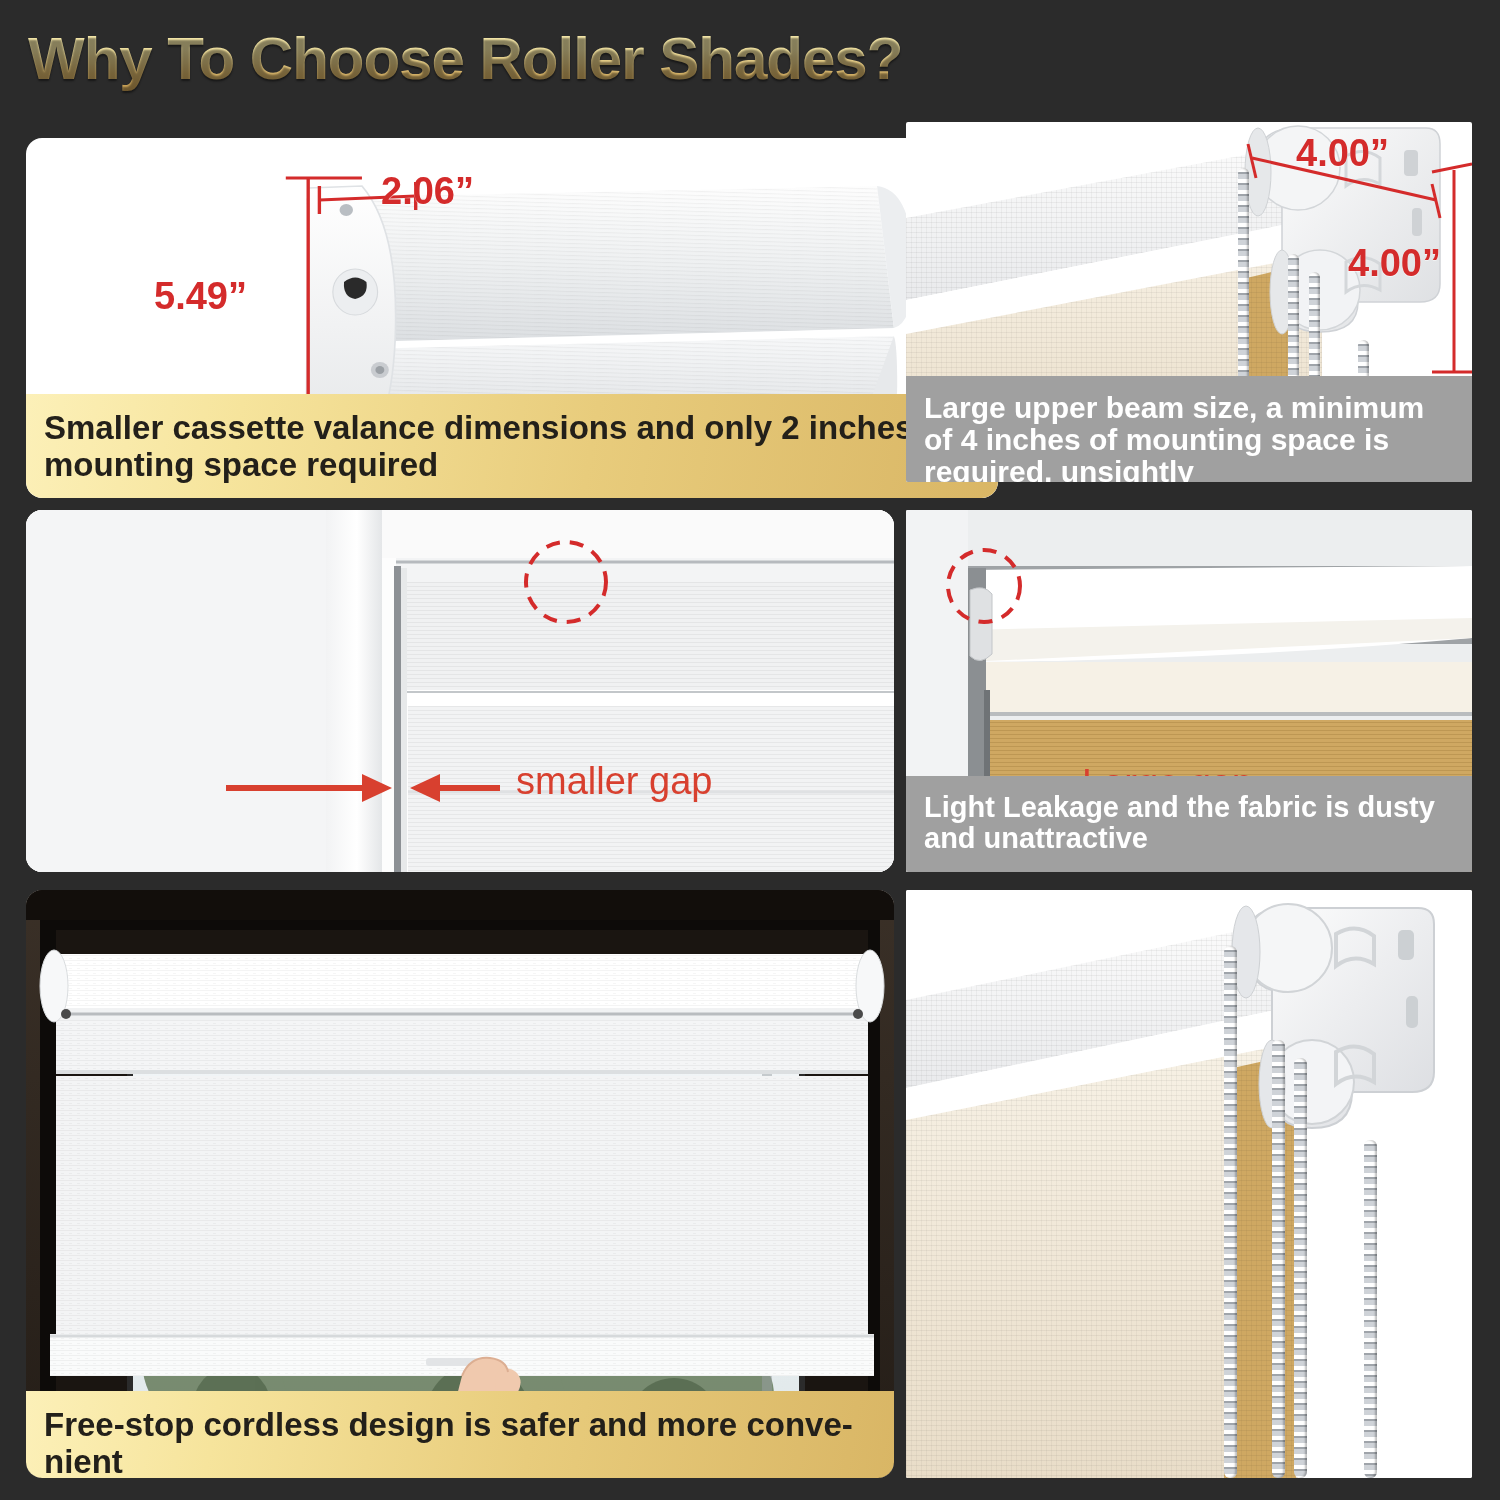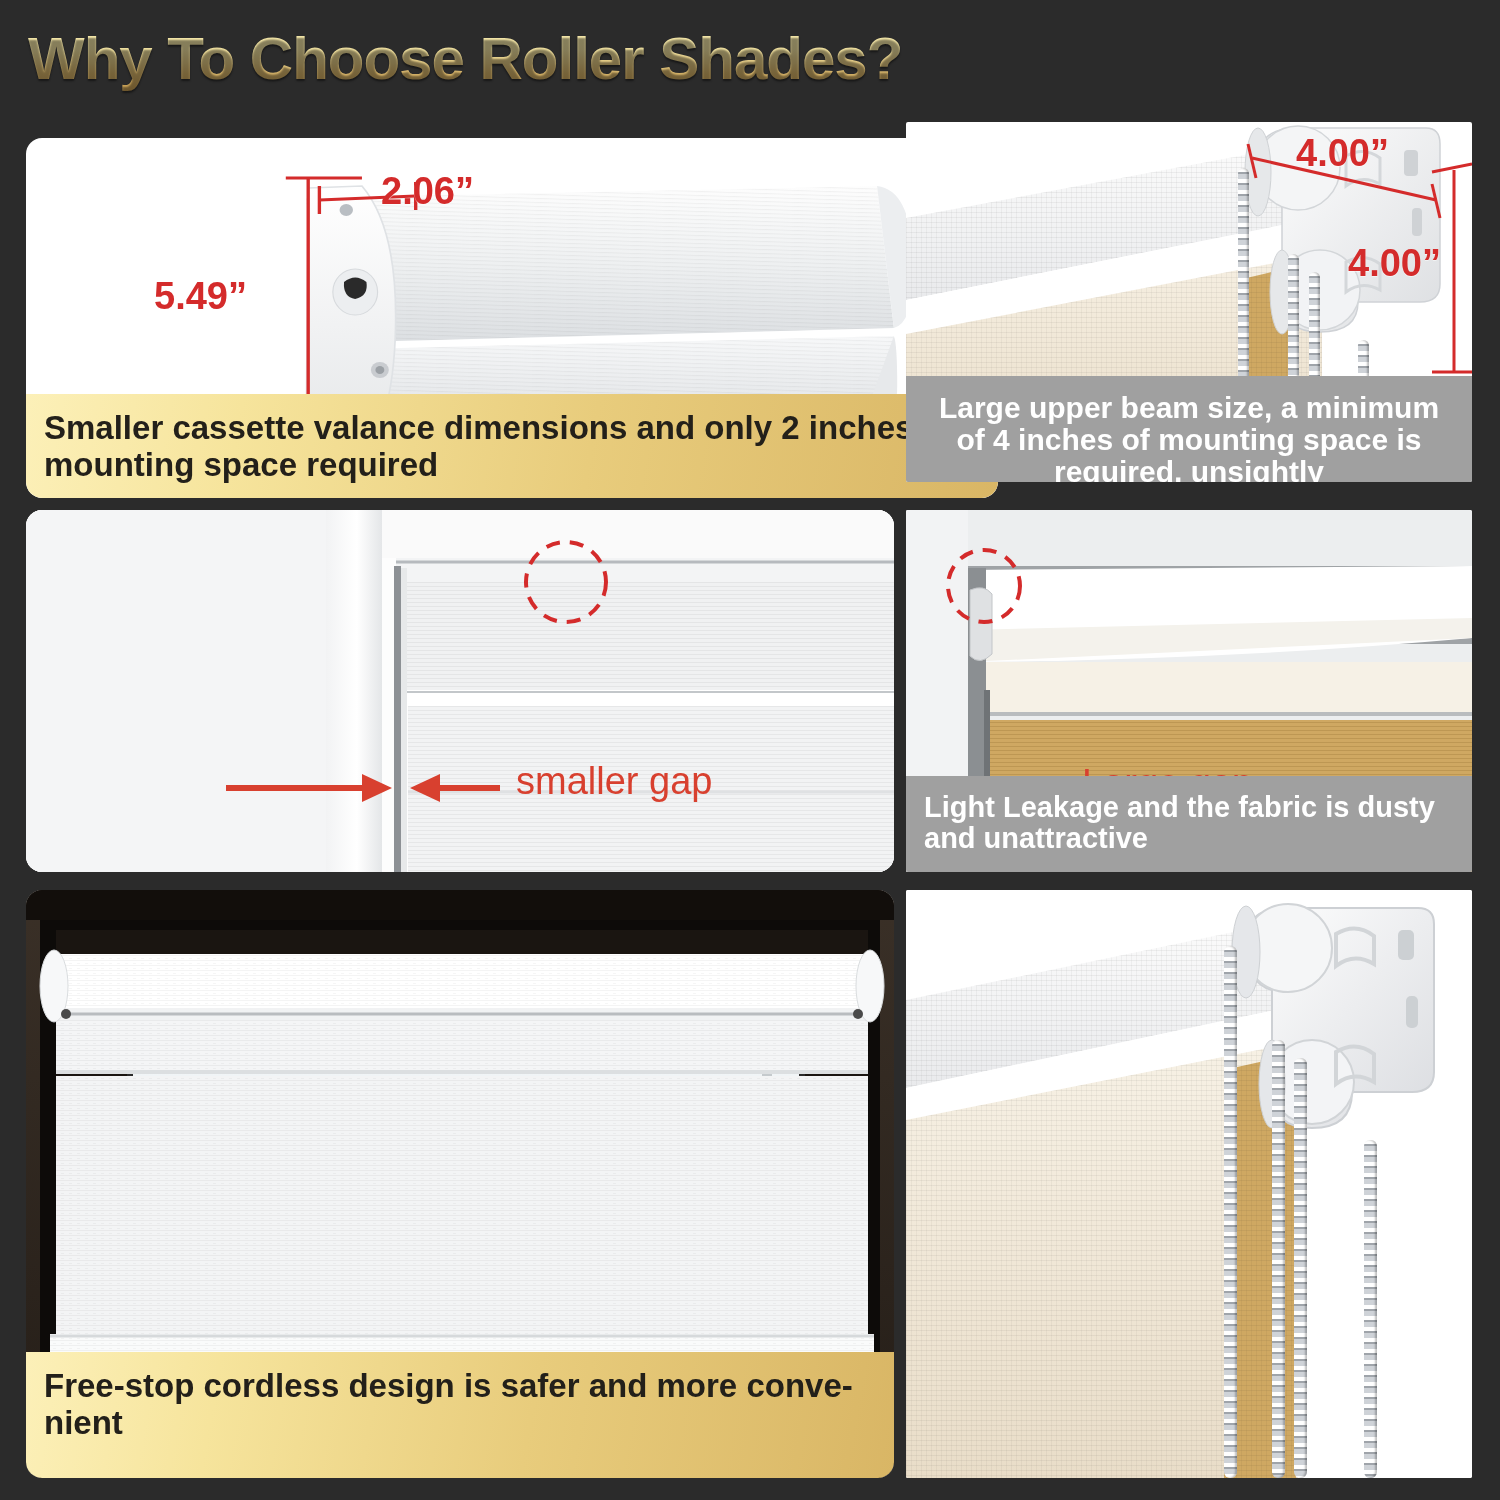--- a/index.html
+++ b/index.html
@@ -49,24 +49,24 @@
     background:linear-gradient(100deg,#fcf0b8 0%,#f6e49c 22%,#e8cc7c 58%,#d9b665 100%);
     color:#23201a;
     font-size:33px;
     border-bottom-left-radius:16px; border-bottom-right-radius:16px;
   }
   .caption.bad{
     background:#a0a0a0; color:#fff; font-size:29px;
     line-height:1.06;
   }
   .caption.good.c1{ height:104px; }
-  .caption.bad.c1{ height:106px; font-size:30px;text-align:center; }
+  .caption.bad.c1{ height:106px; font-size:30px; }
   .caption.good.c2{ height:106px; }
   .caption.bad.c2{ height:96px; }
-  .caption.good.c3{ height:126px; }
+  .caption.good.c3{ height:87px; }
   .caption.bad.c3{ height:102px; }
 
   
   .dim{
     position:absolute; color:#d42b2b; font-weight:bold;
     text-shadow:0 1px 0 rgba(255,255,255,.5);
     white-space:nowrap;
   }
   .gap-label{
     position:absolute; color:#d8402f; font-weight:normal;

